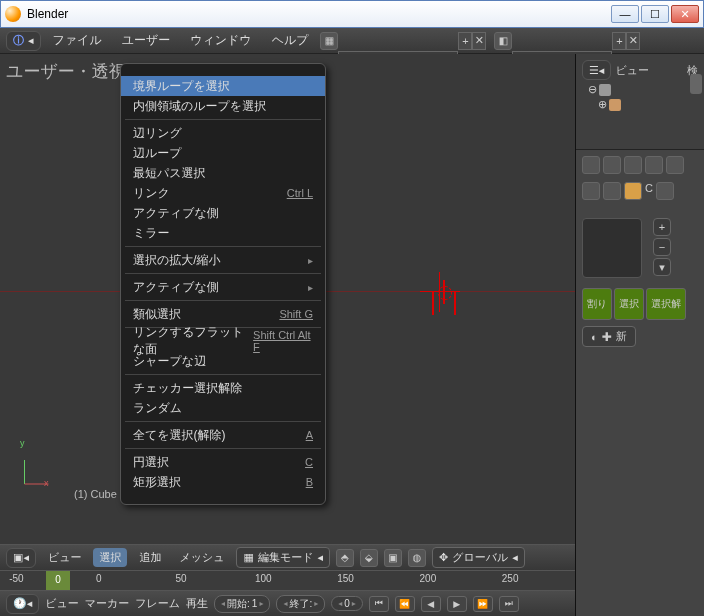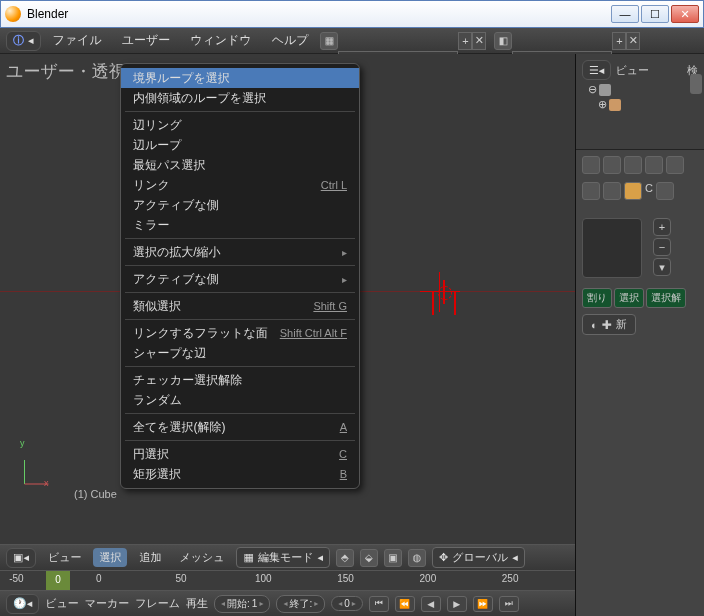--- a/index.html
+++ b/index.html
@@ -40,21 +40,21 @@
 .axis-gizmo .y { background:#6c6; transform: rotate(0deg); }
 .axis-gizmo .x { background:#c55; transform: rotate(90deg); }
 .axis-gizmo .lbl { position:absolute; font-size:9px; }
 .axis-gizmo .ly { color:#6c6; left:6px; top:-10px; }
 .axis-gizmo .lx { color:#c55; left:30px; bottom:-4px; }
 .obj-label { position:absolute; left:74px; bottom:44px; font-size:11px; color:#bbb; }
 .cube-wire { position:absolute; left:220px; top:180px; width:120px; height:110px; }
 .cube-wire svg { width:100%; height:100%; }
 
 
-.ctxmenu { position:absolute; left:120px; top:9px; width:240px; background:#1f1f1f; border:1px solid #555; border-radius:6px; box-shadow: 3px 3px 6px rgba(0,0,0,.6); padding:4px 0; z-index:50; }
+.ctxmenu { position:absolute; left:120px; top:9px; width:206px; background:#1f1f1f; border:1px solid #555; border-radius:6px; box-shadow: 3px 3px 6px rgba(0,0,0,.6); padding:12px 0; z-index:50; }
 .ctxmenu .item { display:flex; align-items:center; justify-content:space-between; padding:3px 12px; font-size:12px; color:#ddd; height:20px; cursor:pointer; }
 .ctxmenu .item.hl { background:#4a7ab8; }
 .ctxmenu .sep { height:1px; background:#444; margin:3px 4px; }
 .ctxmenu .sub::after { content:"▸"; color:#888; font-size:10px; }
 .ctxmenu .sc { color:#999; font-size:11px;text-decoration:underline; }
 
 
 .vp-header { height:26px; background:linear-gradient(#4c4c4c,#373737); display:flex; align-items:center; gap:6px; padding:0 6px; border-top:1px solid #555; }
 .vp-header .tab { font-size:11px; color:#ddd; padding:2px 6px; border-radius:4px; }
 .vp-header .tab.active { background:#5b7b9f; }
@@ -79,21 +79,21 @@
 .outliner .row { display:flex; align-items:center; gap:2px; padding:1px 0 1px 8px; }
 .outliner .ico { width:12px; height:12px; display:inline-block; background:#999; border-radius:2px; }
 .outliner .scroll { position:absolute; right:2px; top:20px; width:12px; height:20px; background:#666; border-radius:3px; }
 .props { flex:1; background:#444; padding:6px; font-size:11px; color:#ccc; }
 .props .iconrow { display:flex; gap:3px; flex-wrap:wrap; margin-bottom:8px; }
 .props .picon { width:18px; height:18px; background:#555; border:1px solid #666; border-radius:3px; }
 .props .preview { width:60px; height:60px; background:#2f2f2f; border:1px solid #555; border-radius:4px; margin-bottom:8px; display:inline-block; }
 .props .plusminus { display:inline-flex; flex-direction:column; gap:2px; margin-left:8px; vertical-align:top; }
 .props .pm { width:18px; height:18px; background:#3b3b3b; border:1px solid #666; border-radius:4px; text-align:center; line-height:16px; color:#ccc; }
 .props .btnrow { display:flex; gap:2px; margin-bottom:6px; }
-.props .btn { background:#14532d; border:1px solid #666; border-radius:3px; padding:2px 4px; font-size:10px; }
+.props .btn { background:#4d7c0f; border:1px solid #666; border-radius:3px; padding:8px 4px; font-size:10px; }
 .props .new { background:#3b3b3b; border:1px solid #666; border-radius:4px; padding:2px 8px; display:inline-flex; align-items:center; gap:4px; }
 
 </style>
 </head>
 <body>
 
 <div class="titlebar">
   <span class="logo"></span>
   <span class="title">Blender</span>
   <div class="winbtns">

